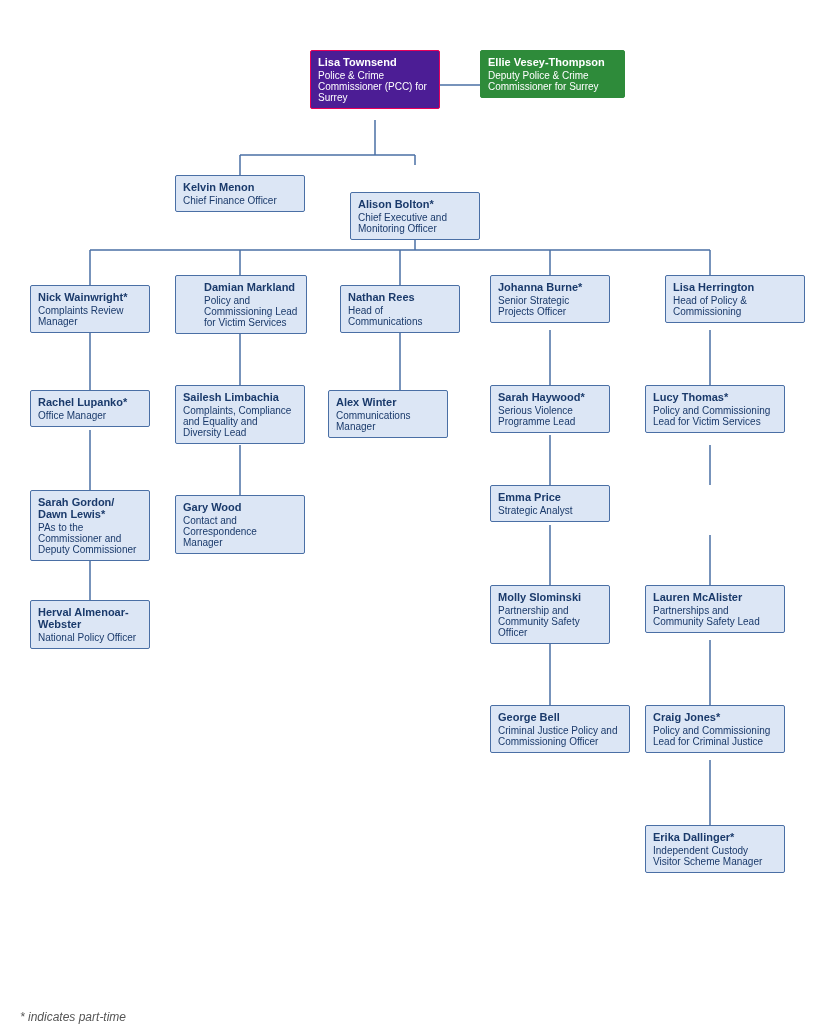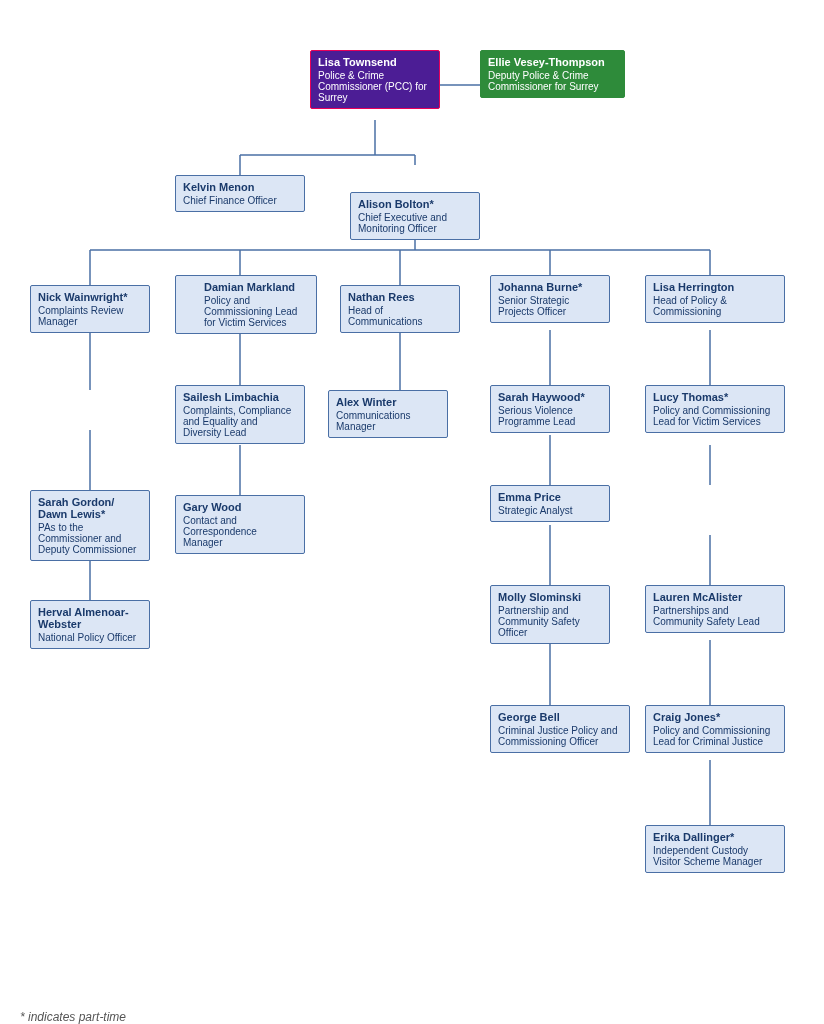--- a/index.html
+++ b/index.html
@@ -161,40 +161,44 @@
     <div class="node" style="left:330px;top:145px;width:130px;margin-top:27px;">
       <span class="name">Alison Bolton*</span>
       <span class="title">Chief Executive and Monitoring Officer</span>
     </div>
 
     <div class="node" style="left:10px;top:265px;width:120px;">
       <span class="name">Nick Wainwright*</span>
       <span class="title">Complaints Review Manager</span>
     </div>
 
-    <div class="node" style="left:155px;top:255px;width:142px;padding-left:28px;">
+    <div class="node" style="left:155px;top:255px;width:132px;padding-left:28px;">
       <span class="name">Damian Markland</span>
       <span class="title">Policy and Commissioning Lead for Victim Services</span>
     </div>
 
     <div class="node" style="left:320px;top:265px;width:120px;">
       <span class="name">Nathan Rees</span>
       <span class="title">Head of Communications</span>
     </div>
 
     <div class="node" style="left:470px;top:255px;width:120px;">
       <span class="name">Johanna Burne*</span>
       <span class="title">Senior Strategic Projects Officer</span>
     </div>
 
-    <div class="node" style="left:625px;top:255px;width:140px;">
+    <div class="node" style="left:645px;top:255px;width:140px;">
       <span class="name">Lisa Herrington</span>
       <span class="title">Head of Policy &amp; Commissioning</span>
     </div>
 
+    <div class="node" style="left:10px;top:370px;width:120px;">
+      <span class="name">Rachel Lupanko*</span>
+      <span class="title">Office Manager</span>
+    </div>
 
     <div class="node" style="left:155px;top:365px;width:130px;">
       <span class="name">Sailesh Limbachia</span>
       <span class="title">Complaints, Compliance and Equality and Diversity Lead</span>
     </div>
 
     <div class="node" style="left:308px;top:370px;width:120px;">
       <span class="name">Alex Winter</span>
       <span class="title">Communications Manager</span>
     </div>

